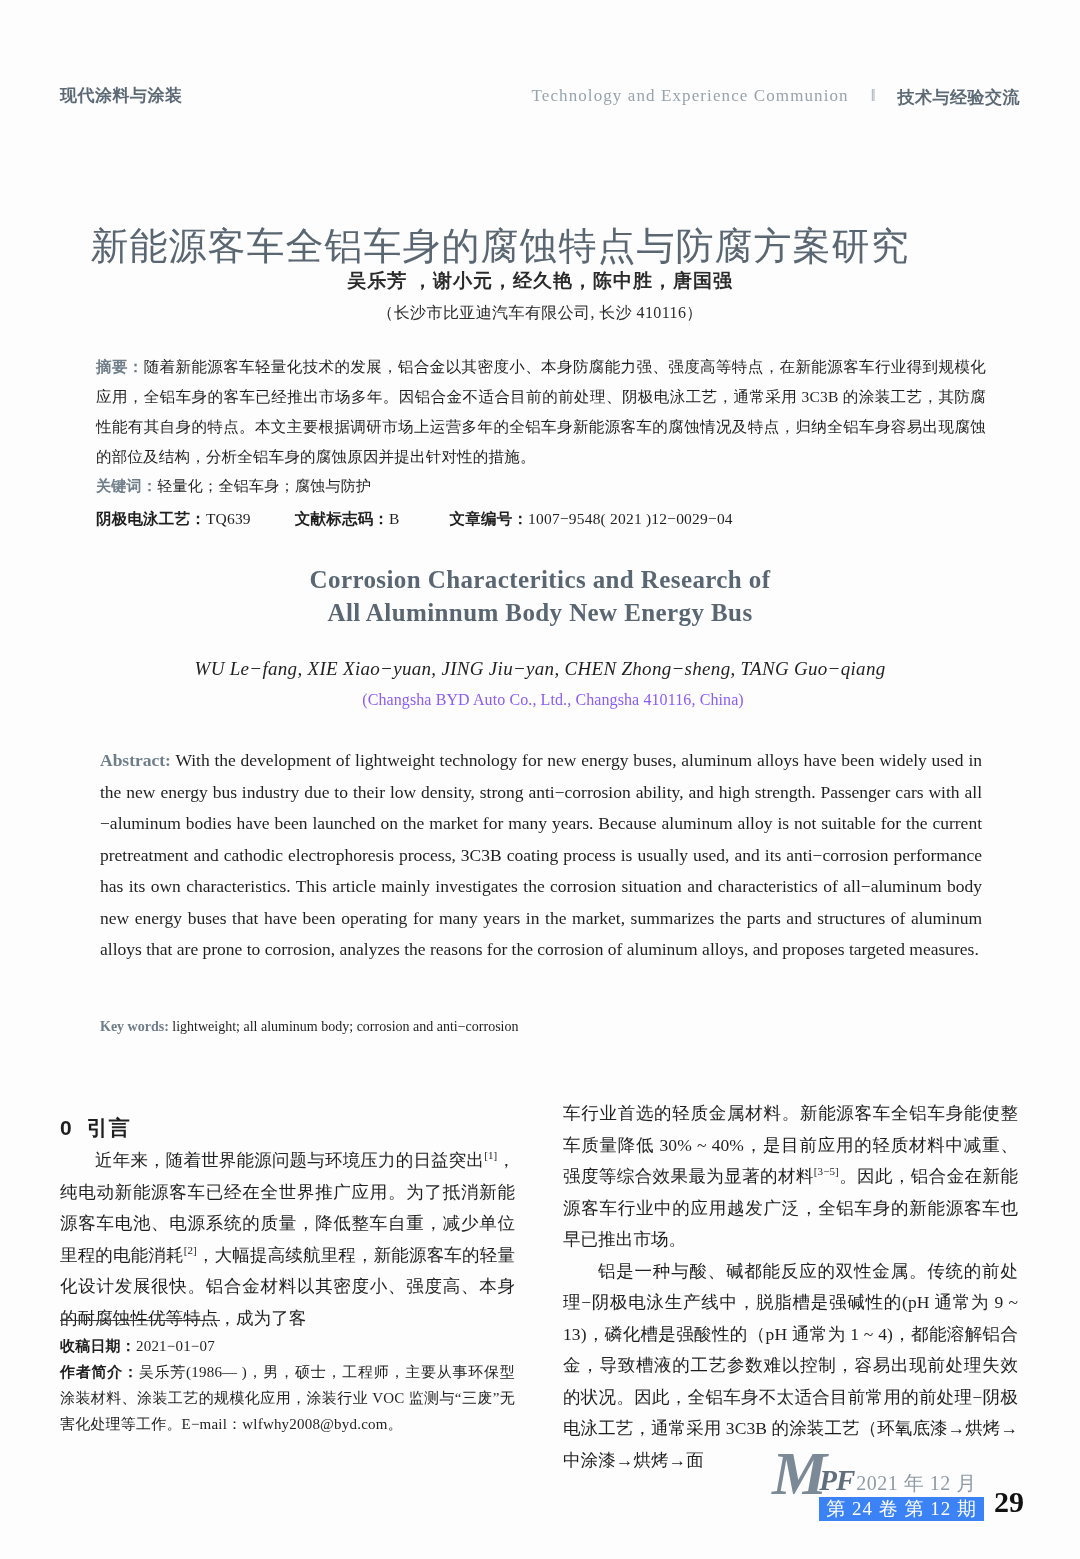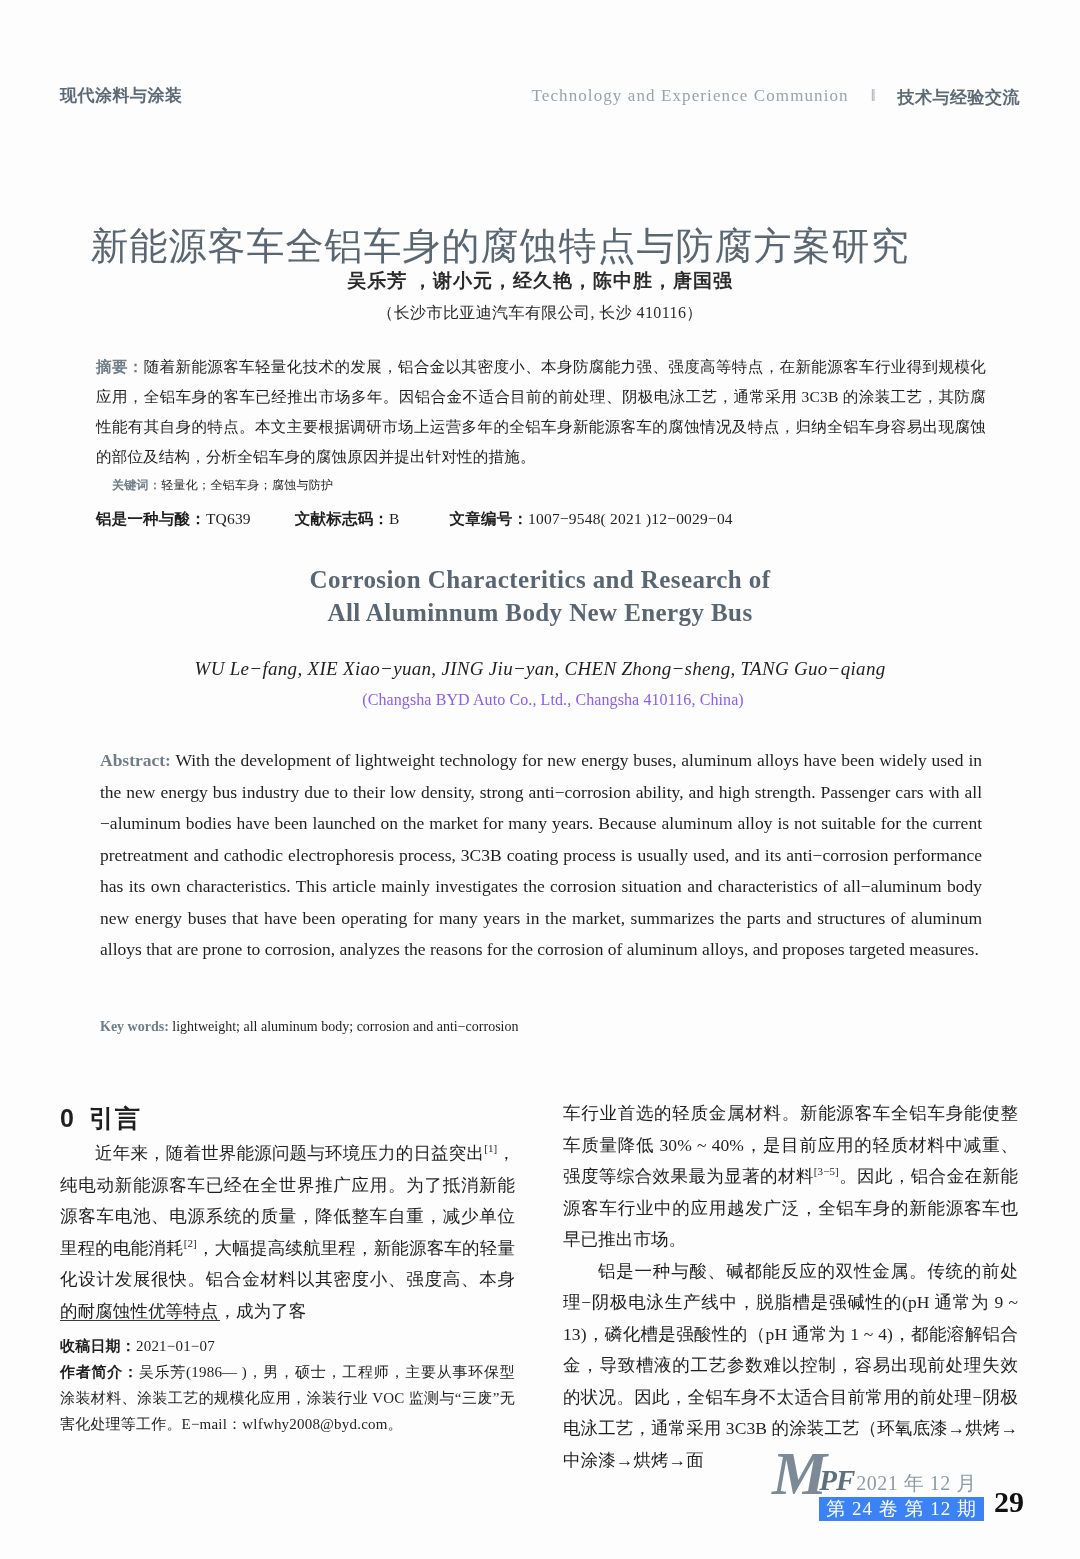--- a/index.html
+++ b/index.html
@@ -115,24 +115,24 @@
     color: #1f1f1f;
     letter-spacing: 0.2px;
   }
   .abs-cn .lbl {
     color: #6f7d89;
     font-weight: bold;
   }
   .kw-cn {
     position: absolute;
     top: 477px;
-    left: 112px;
+    left: 96px;
     width: 890px;
     font-family: Liberation Sans, sans-serif;
-    font-size: 12px;
+    font-size: 15px;
     letter-spacing: 0.3px;
     color: #1f1f1f;
   }
   .kw-cn .lbl {
     color: #6f7d89;
     font-weight: bold;
   }
   .clsline {
     position: absolute;
     top: 509px;
@@ -221,24 +221,24 @@
     position: absolute;
     top: 1098px;
     width: 455px;
     font-family: "Liberation Serif", "DejaVu Serif", serif;
   }
   .col-left  { left: 60px; }
   .col-right { left: 563px; }
 
   .sec-head {
     font-family: "Liberation Sans", "DejaVu Sans", sans-serif;
-    font-size: 25px;
-    font-weight: bold;
-    color: #1f1f1f;
-    margin: 4px 0 3px 0;
+    font-size: 21px;
+    font-weight: bold;
+    color: #1f1f1f;
+    margin: 16px 0 3px 0;
     letter-spacing: 1px;
   }
   .sec-head .num { margin-right: 14px; }
 
   .bodytext {
     font-size: 17.5px;
     line-height: 31.5px;
     text-align: justify;
     text-justify: inter-ideograph;
     color: #1f1f1f;
@@ -356,21 +356,21 @@
   </div>
 
   <h1 class="title-cn">新能源客车全铝车身的腐蚀特点与防腐方案研究</h1>
   <div class="authors-cn">吴乐芳 ，谢小元，经久艳，陈中胜，唐国强</div>
   <div class="affil-cn">（长沙市比亚迪汽车有限公司, 长沙 410116）</div>
 
   <div class="abs-cn"><span class="lbl">摘要：</span><span>随着新能源客车轻量化技术的发展，铝合金以其密度小、本身防腐能力强、强度高等特点，在新能源客车行业得到规模化应用，全铝车身的客车已经推出市场多年。因铝合金不适合目前的前处理、阴极电泳工艺，通常采用 3C3B 的涂装工艺，其防腐性能有其自身的特点。本文主要根据调研市场上运营多年的全铝车身新能源客车的腐蚀情况及特点，归纳全铝车身容易出现腐蚀的部位及结构，分析全铝车身的腐蚀原因并提出针对性的措施。</span></div>
 
   <div class="kw-cn"><span class="lbl">关键词：</span><span>轻量化；全铝车身；腐蚀与防护</span></div>
 
-  <div class="clsline"><span class="lbl">铝是一种与酸：</span><span>TQ639</span><span class="gap1"></span><span class="lbl">文献标志码：</span><span>B</span><span class="gap2"></span><span class="lbl">文章编号：</span><span>1007−9548( 2021 )12−0029−04</span></div>
+  <div class="clsline"><span class="lbl">阴极电泳工艺：</span><span>TQ639</span><span class="gap1"></span><span class="lbl">文献标志码：</span><span>B</span><span class="gap2"></span><span class="lbl">文章编号：</span><span>1007−9548( 2021 )12−0029−04</span></div>
 
   <div class="title-en">
     <div>Corrosion Characteritics and Research of</div>
     <div>All Aluminnum Body New Energy Bus</div>
   </div>
   <div class="authors-en">WU Le−fang, XIE Xiao−yuan, JING Jiu−yan, CHEN Zhong−sheng, TANG Guo−qiang</div>
   <div class="affil-en">(Changsha BYD Auto Co., Ltd., Changsha 410116, China)</div>
 
   <div class="abs-en"><span class="lbl">Abstract:</span> <span>With the development of lightweight technology for new energy buses, aluminum alloys have been widely used in the new energy bus industry due to their low density, strong anti−corrosion ability, and high strength. Passenger cars with all −aluminum bodies have been launched on the market for many years. Because aluminum alloy is not suitable for the current pretreatment and cathodic electrophoresis process, 3C3B coating process is usually used, and its anti−corrosion performance has its own characteristics. This article mainly investigates the corrosion situation and characteristics of all−aluminum body new energy buses that have been operating for many years in the market, summarizes the parts and structures of aluminum alloys that are prone to corrosion, analyzes the reasons for the corrosion of aluminum alloys, and proposes targeted measures.</span></div>
 

